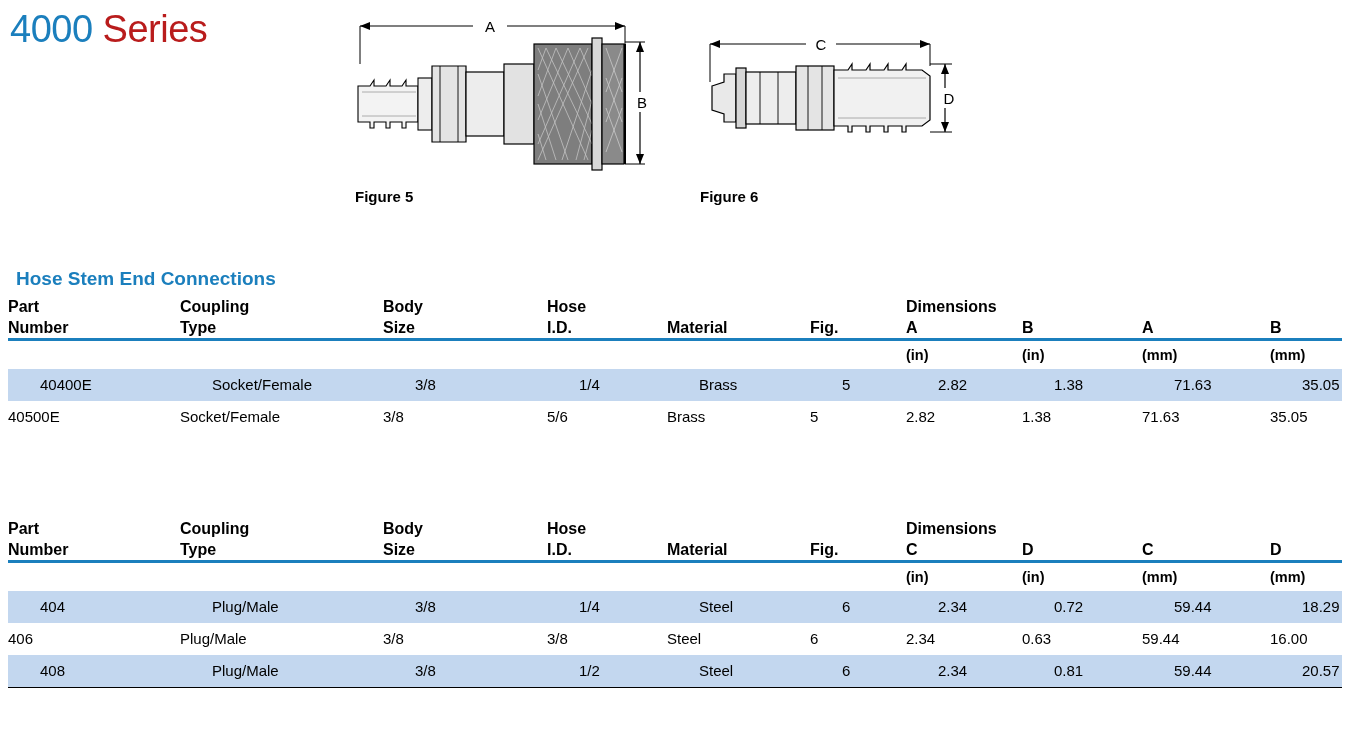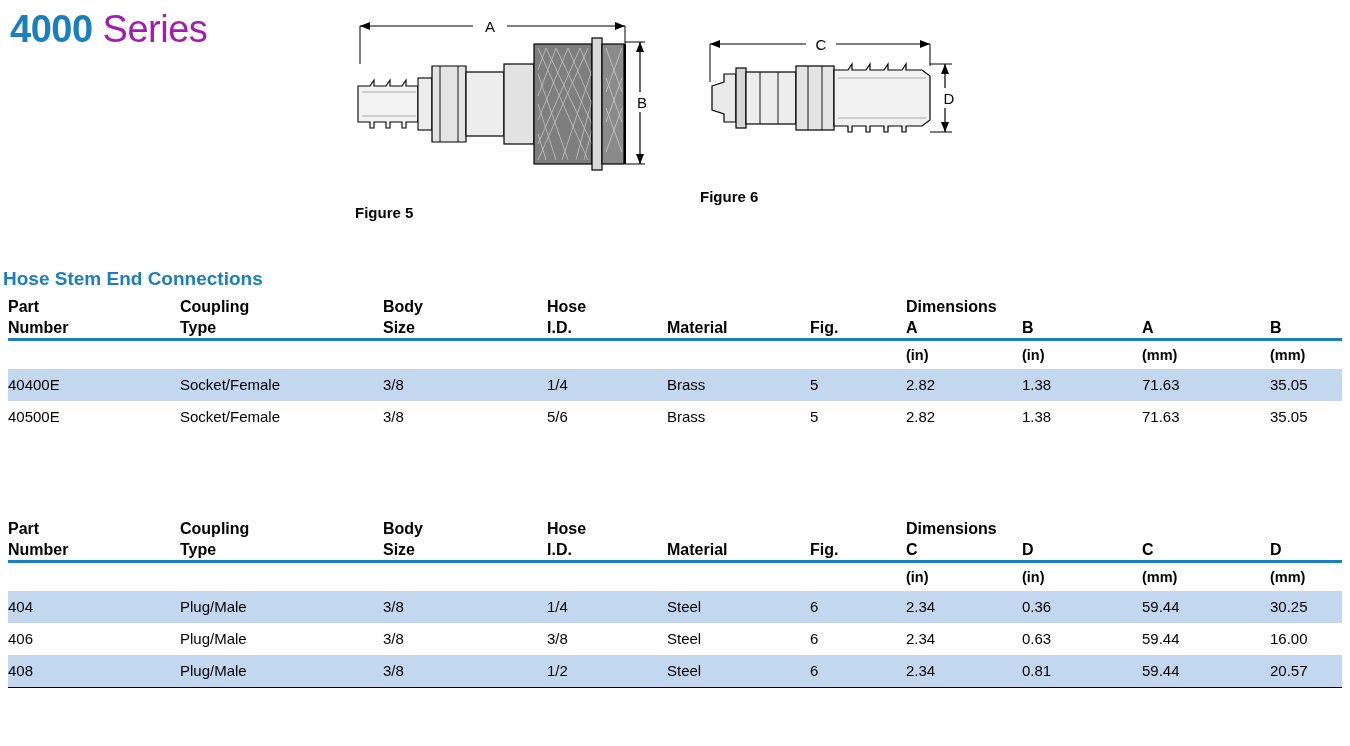--- a/index.html
+++ b/index.html
@@ -24,53 +24,53 @@
   .series-title {
     position: absolute;
     left: 10px;
     top: 8px;
     font-size: 38px;
     color: #2a8fc9;
     letter-spacing: -0.5px;
     white-space: nowrap;
   }
   .series-title .num {
-    font-weight: bold;
+    font-weight: normal;
     color: #1b7fbd;
   }
   .series-title .word {
     font-weight: normal;
-    color: #a21caf;
+    color: #b91c1c;
   }
 
   
   .figure-area {
     position: absolute;
     left: 0;
     top: 0;
     width: 1350px;
     height: 230px;
   }
   .fig-caption {
     position: absolute;
     font-size: 15px;
     font-weight: bold;
     color: #000;
   }
-  .fig5-caption { left: 355px; top: 188px; margin-top: 16px; }
+  .fig5-caption { left: 355px; top: 188px; }
   .fig6-caption { left: 700px; top: 188px; }
 
   svg.fig {
     position: absolute;
   }
 
   
   .section-heading {
     position: absolute;
-    left: 3px;
+    left: 16px;
     top: 268px;
     font-size: 19px;
     font-weight: bold;
     color: #1b7fbd;
   }
 
   
   .tbl {
     position: absolute;
     left: 8px;
@@ -108,20 +108,21 @@
     line-height: 27px;
     margin-top: 19px;
   }
   .data-row td {
     font-size: 15px;
     height: 32px;
     line-height: 32px;
   }
   .data-row.alt td {
     background: #c3d7ef;
+    padding-left: 32px;
   }
   .thinline {
     height: 1px;
     background: #000000;
     width: 100%;
   }
   .thinline-row td { height: 2px; padding: 0; }
 
   
   col.c0 { width: 172px; }
@@ -389,23 +390,23 @@
         <td>(mm)</td>
       </tr>
       <tr class="data-row alt">
         <td>404</td>
         <td>Plug/Male</td>
         <td>3/8</td>
         <td>1/4</td>
         <td>Steel</td>
         <td>6</td>
         <td>2.34</td>
-        <td>0.36</td>
+        <td>0.72</td>
         <td>59.44</td>
-        <td>30.25</td>
+        <td>18.29</td>
       </tr>
       <tr class="data-row">
         <td>406</td>
         <td>Plug/Male</td>
         <td>3/8</td>
         <td>3/8</td>
         <td>Steel</td>
         <td>6</td>
         <td>2.34</td>
         <td>0.63</td>

